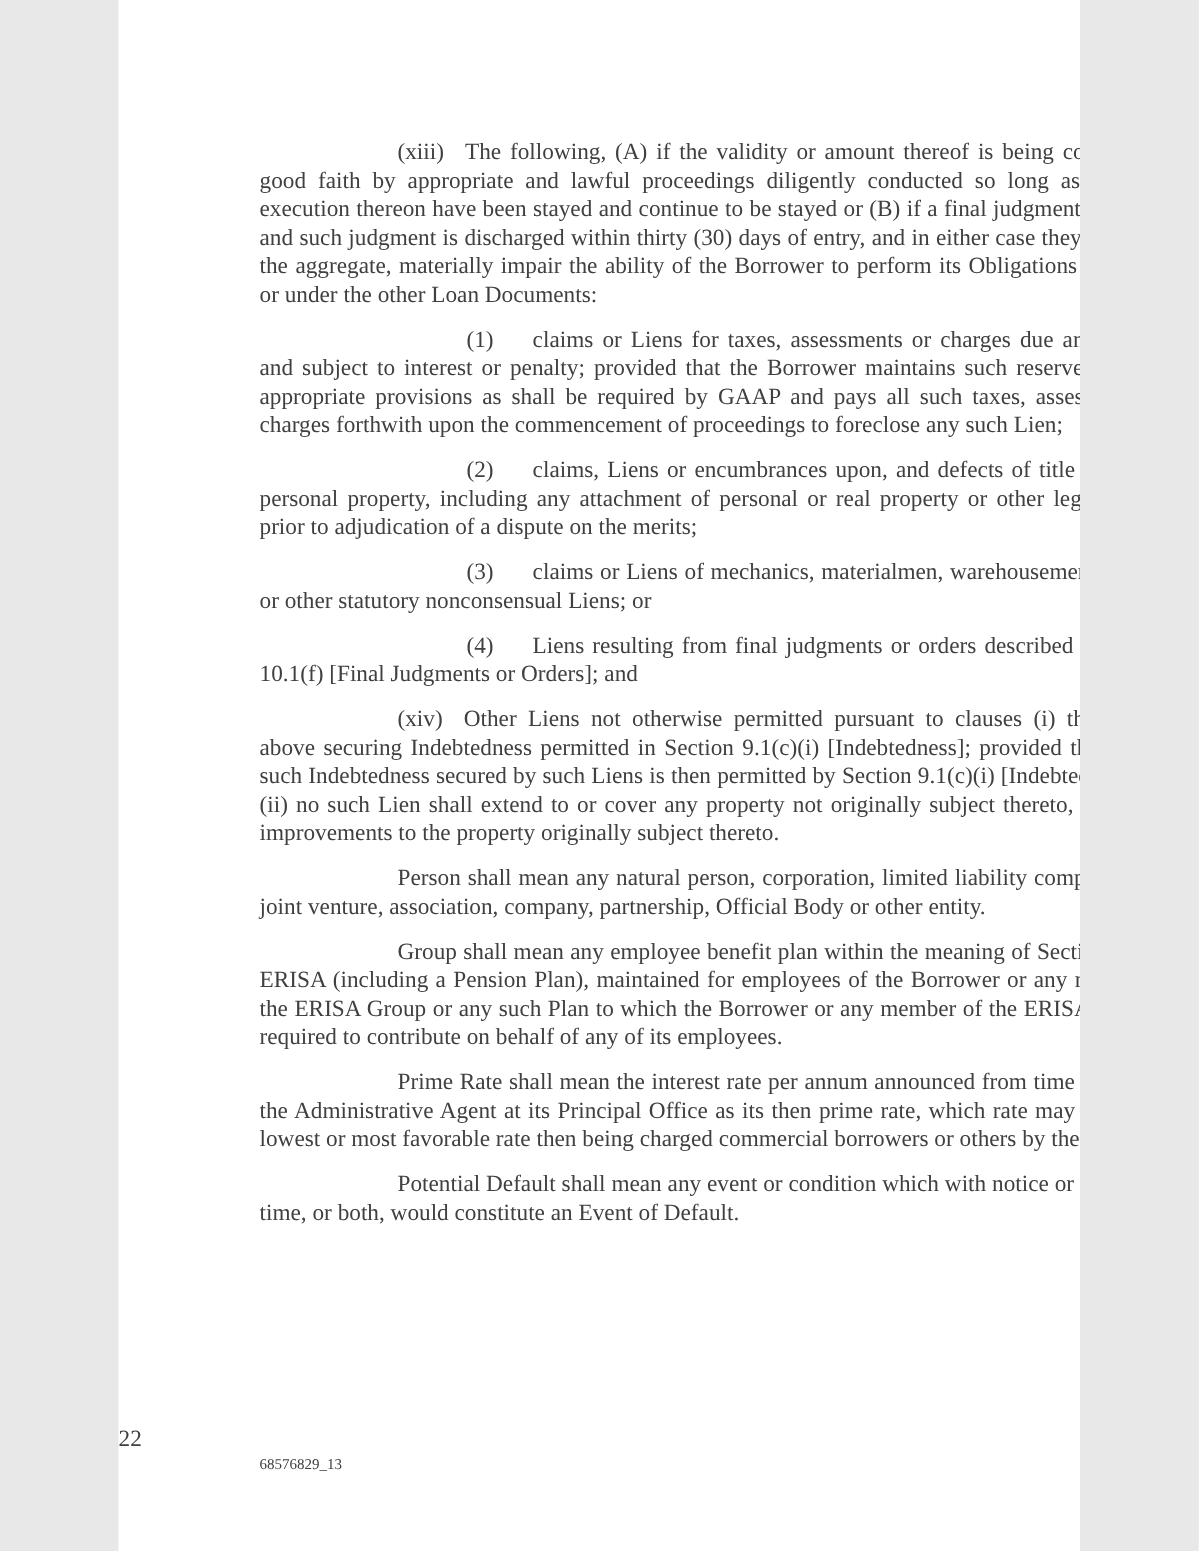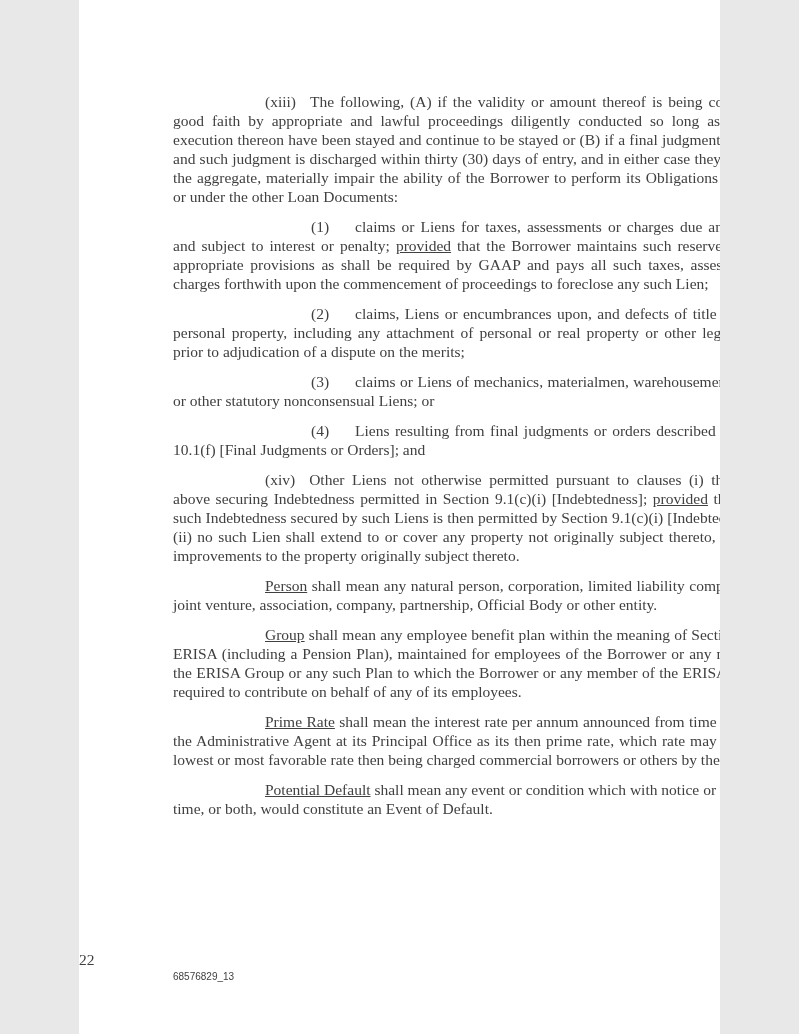--- a/index.html
+++ b/index.html
@@ -20,37 +20,37 @@
     left: 94px;
     width: 612px;
   }
   p.para {
     margin: 0 0 11px 0;
     text-align: justify;
     line-height: 19px;
   }
   p.level1 { text-indent: 92px; }
   p.level2 { text-indent: 138px; }
-  .u { text-decoration: underline; }
+  .u { }
   .gap1 { display: inline-block; width: 14px; }
   .gap2 { display: inline-block; width: 26px; }
   .footer-page-number {
     position: absolute;
     top: 951px;
     left: 0;
     width: 100%;
     text-align: left;
     font-size: 15.5px;
   }
   .footer-doc-id {
     position: absolute;
     top: 971px;
     left: 94px;
     font-size: 10px;
-    font-family: Liberation Sans, sans-serif;
+    font-family: Liberation Serif, serif;
     text-align: right;
   }
 </style>
 </head>
 <body>
 
 <div class="page">
   <div class="content" id="doc-content">
       <p class="para level1"><span>(xiii)</span><span class="gap1"></span><span>The following, (A) if the validity or amount thereof is being contested in good faith by appropriate and lawful proceedings diligently conducted so long as levy and execution thereon have been stayed and continue to be stayed or (B) if a final judgment is entered and such judgment is discharged within thirty (30) days of entry, and in either case they do not, in the aggregate, materially impair the ability of the Borrower to perform its Obligations hereunder or under the other Loan Documents:</span></p>
       <p class="para level2"><span>(1)</span><span class="gap2"></span><span>claims or Liens for taxes, assessments or charges due and payable and subject to interest or penalty; </span><span class="u">provided</span><span> that the Borrower maintains such reserves or other appropriate provisions as shall be required by GAAP and pays all such taxes, assessments or charges forthwith upon the commencement of proceedings to foreclose any such Lien;</span></p>

